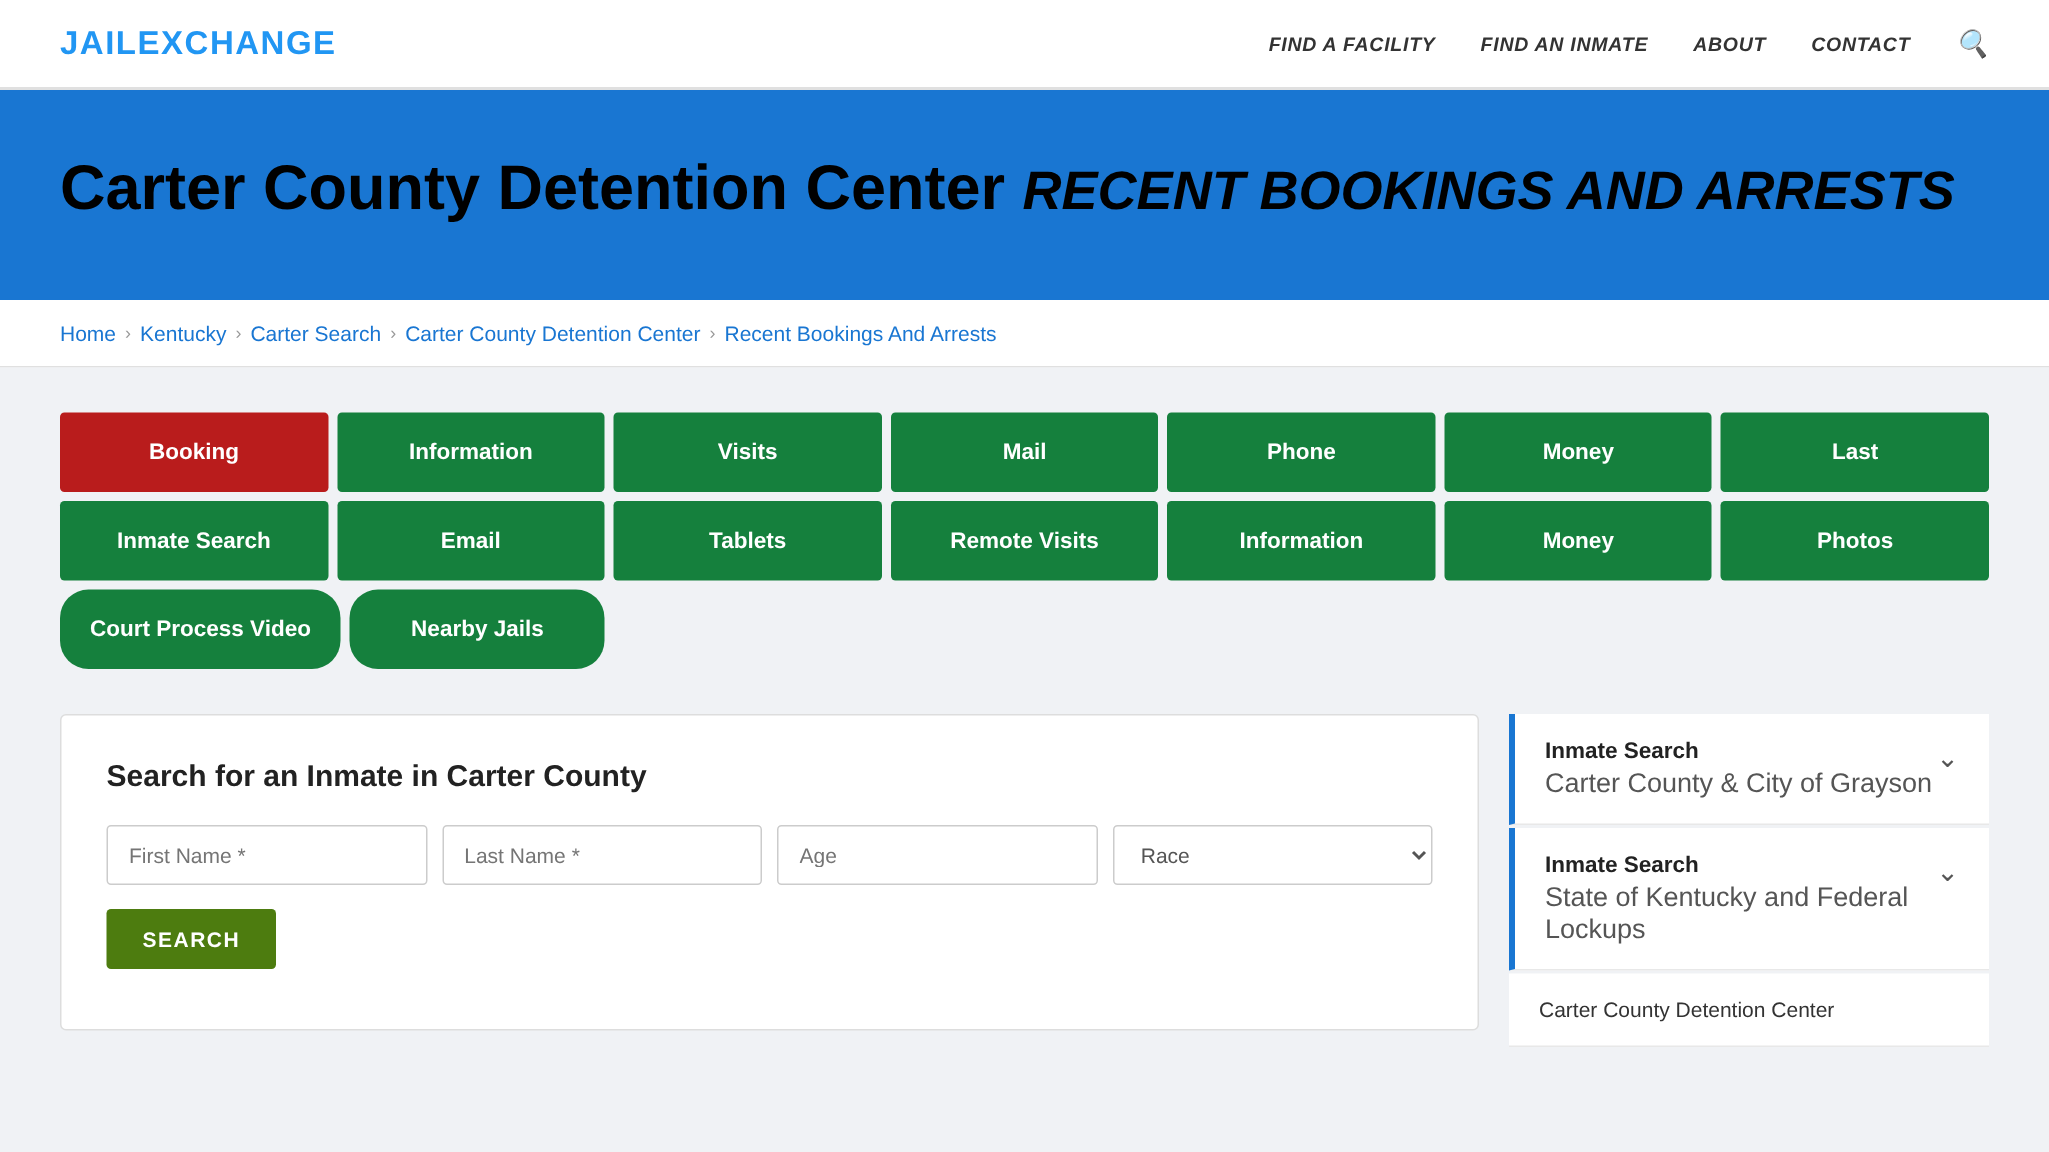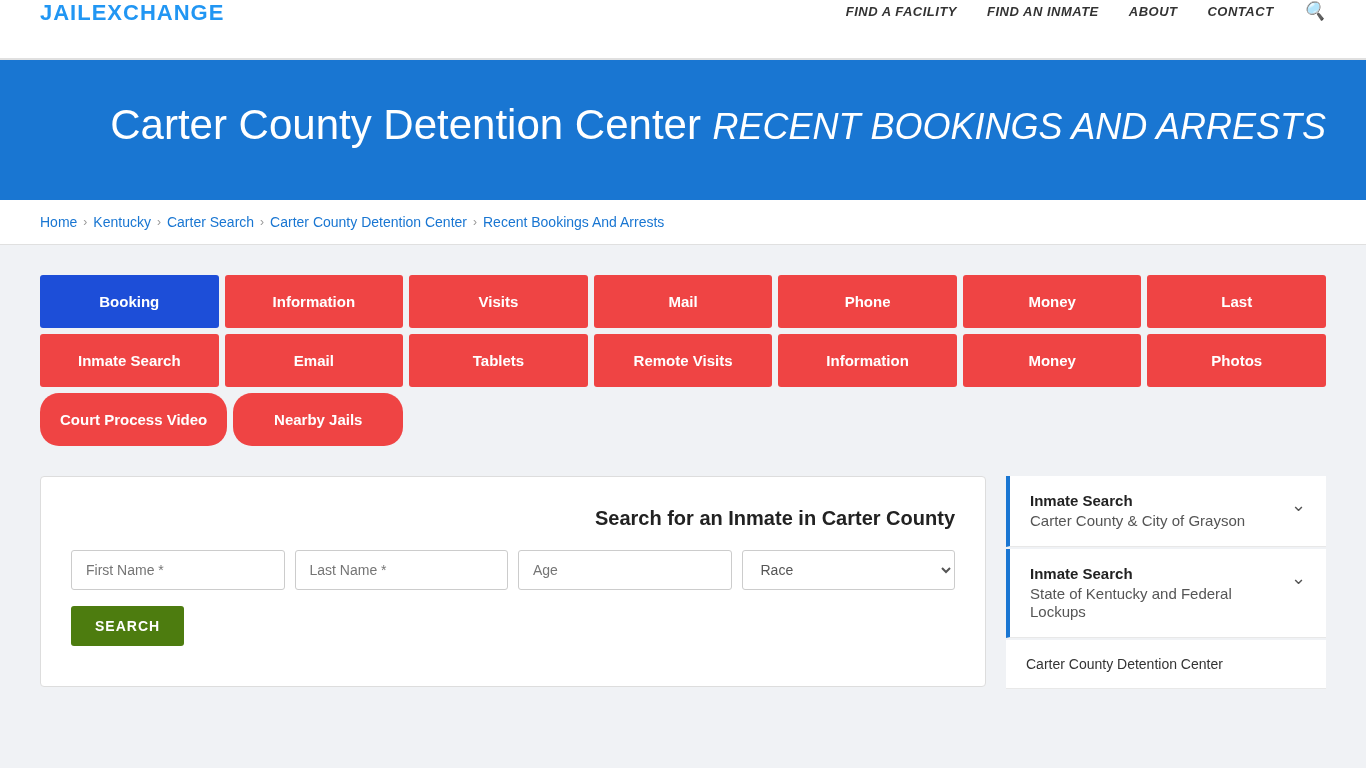--- a/index.html
+++ b/index.html
@@ -4,21 +4,21 @@
   <style>
     * { box-sizing: border-box; margin: 0; padding: 0; }
     body { font-family: Arial, sans-serif; background: #f0f2f5; color: #333; }
 
     
     .header {
       background: #fff;
       border-bottom: 2px solid #e0e0e0;
       padding: 0 40px;
       display: flex;
-      align-items: flex-start;
+      align-items: center;
       justify-content: space-between;
       height: 60px;
     }
     .logo {
       font-size: 22px;
       font-weight: 900;
       letter-spacing: 1px;
       text-transform: uppercase;
       color: #1a1a1a;
     }
@@ -42,25 +42,24 @@
       color: #555;
       cursor: pointer;
     }
 
     
     .hero {
       background: #1976D2;
       padding: 40px 40px 50px 40px;
     }
     .hero h1 {
-      color: #ffffff;
+      color: #000000;
       font-size: 42px;
-      font-weight: 400;
+      font-weight: 700;
       line-height: 1.2;
-      text-align: right;
     }
     .hero h1 em {
       font-style: italic;
       font-size: 36px;
     }
 
     
     .breadcrumb {
       background: #fff;
       padding: 14px 40px;
@@ -96,22 +95,22 @@
       font-size: 15px;
       font-weight: 600;
       color: #fff;
       border: none;
       cursor: pointer;
       border-radius: 3px;
       min-width: 140px;
       text-align: center;
       flex: 1 1 140px;
     }
-    .btn-blue { background: #1d4ed8; }
-    .btn-teal { background: #ef4444; }
+    .btn-blue { background: #b91c1c; }
+    .btn-teal { background: #15803d; }
     .btn-grid-row {
       display: flex;
       gap: 6px;
       width: 100%;
     }
     .btn-grid-row .btn {
       flex: 1;
     }
     .btn-grid-row-center {
       display: flex;
@@ -133,21 +132,21 @@
 
     
     .search-box {
       background: #fff;
       border: 1px solid #ddd;
       border-radius: 4px;
       padding: 30px 30px 40px 30px;
       flex: 1;
     }
     .search-box h2 {
-      text-align: right;
+      text-align: left;
       font-size: 20px;
       font-weight: 700;
       margin-bottom: 20px;
       color: #222;
     }
     .search-fields {
       display: flex;
       gap: 10px;
       margin-bottom: 16px;
       flex-wrap: wrap;
@@ -197,21 +196,21 @@
       border-top: none;
     }
     .sidebar-item-text strong {
       display: block;
       font-size: 15px;
       font-weight: 700;
       color: #222;
       margin-bottom: 3px;
     }
     .sidebar-item-text span {
-      font-size: 15px;
+      font-size: 18px;
       color: #555;
     }
     .chevron {
       font-size: 18px;
       color: #555;
       margin-top: 2px;
     }
     .sidebar-item-plain {
       background: #fff;
       padding: 16px 20px;

